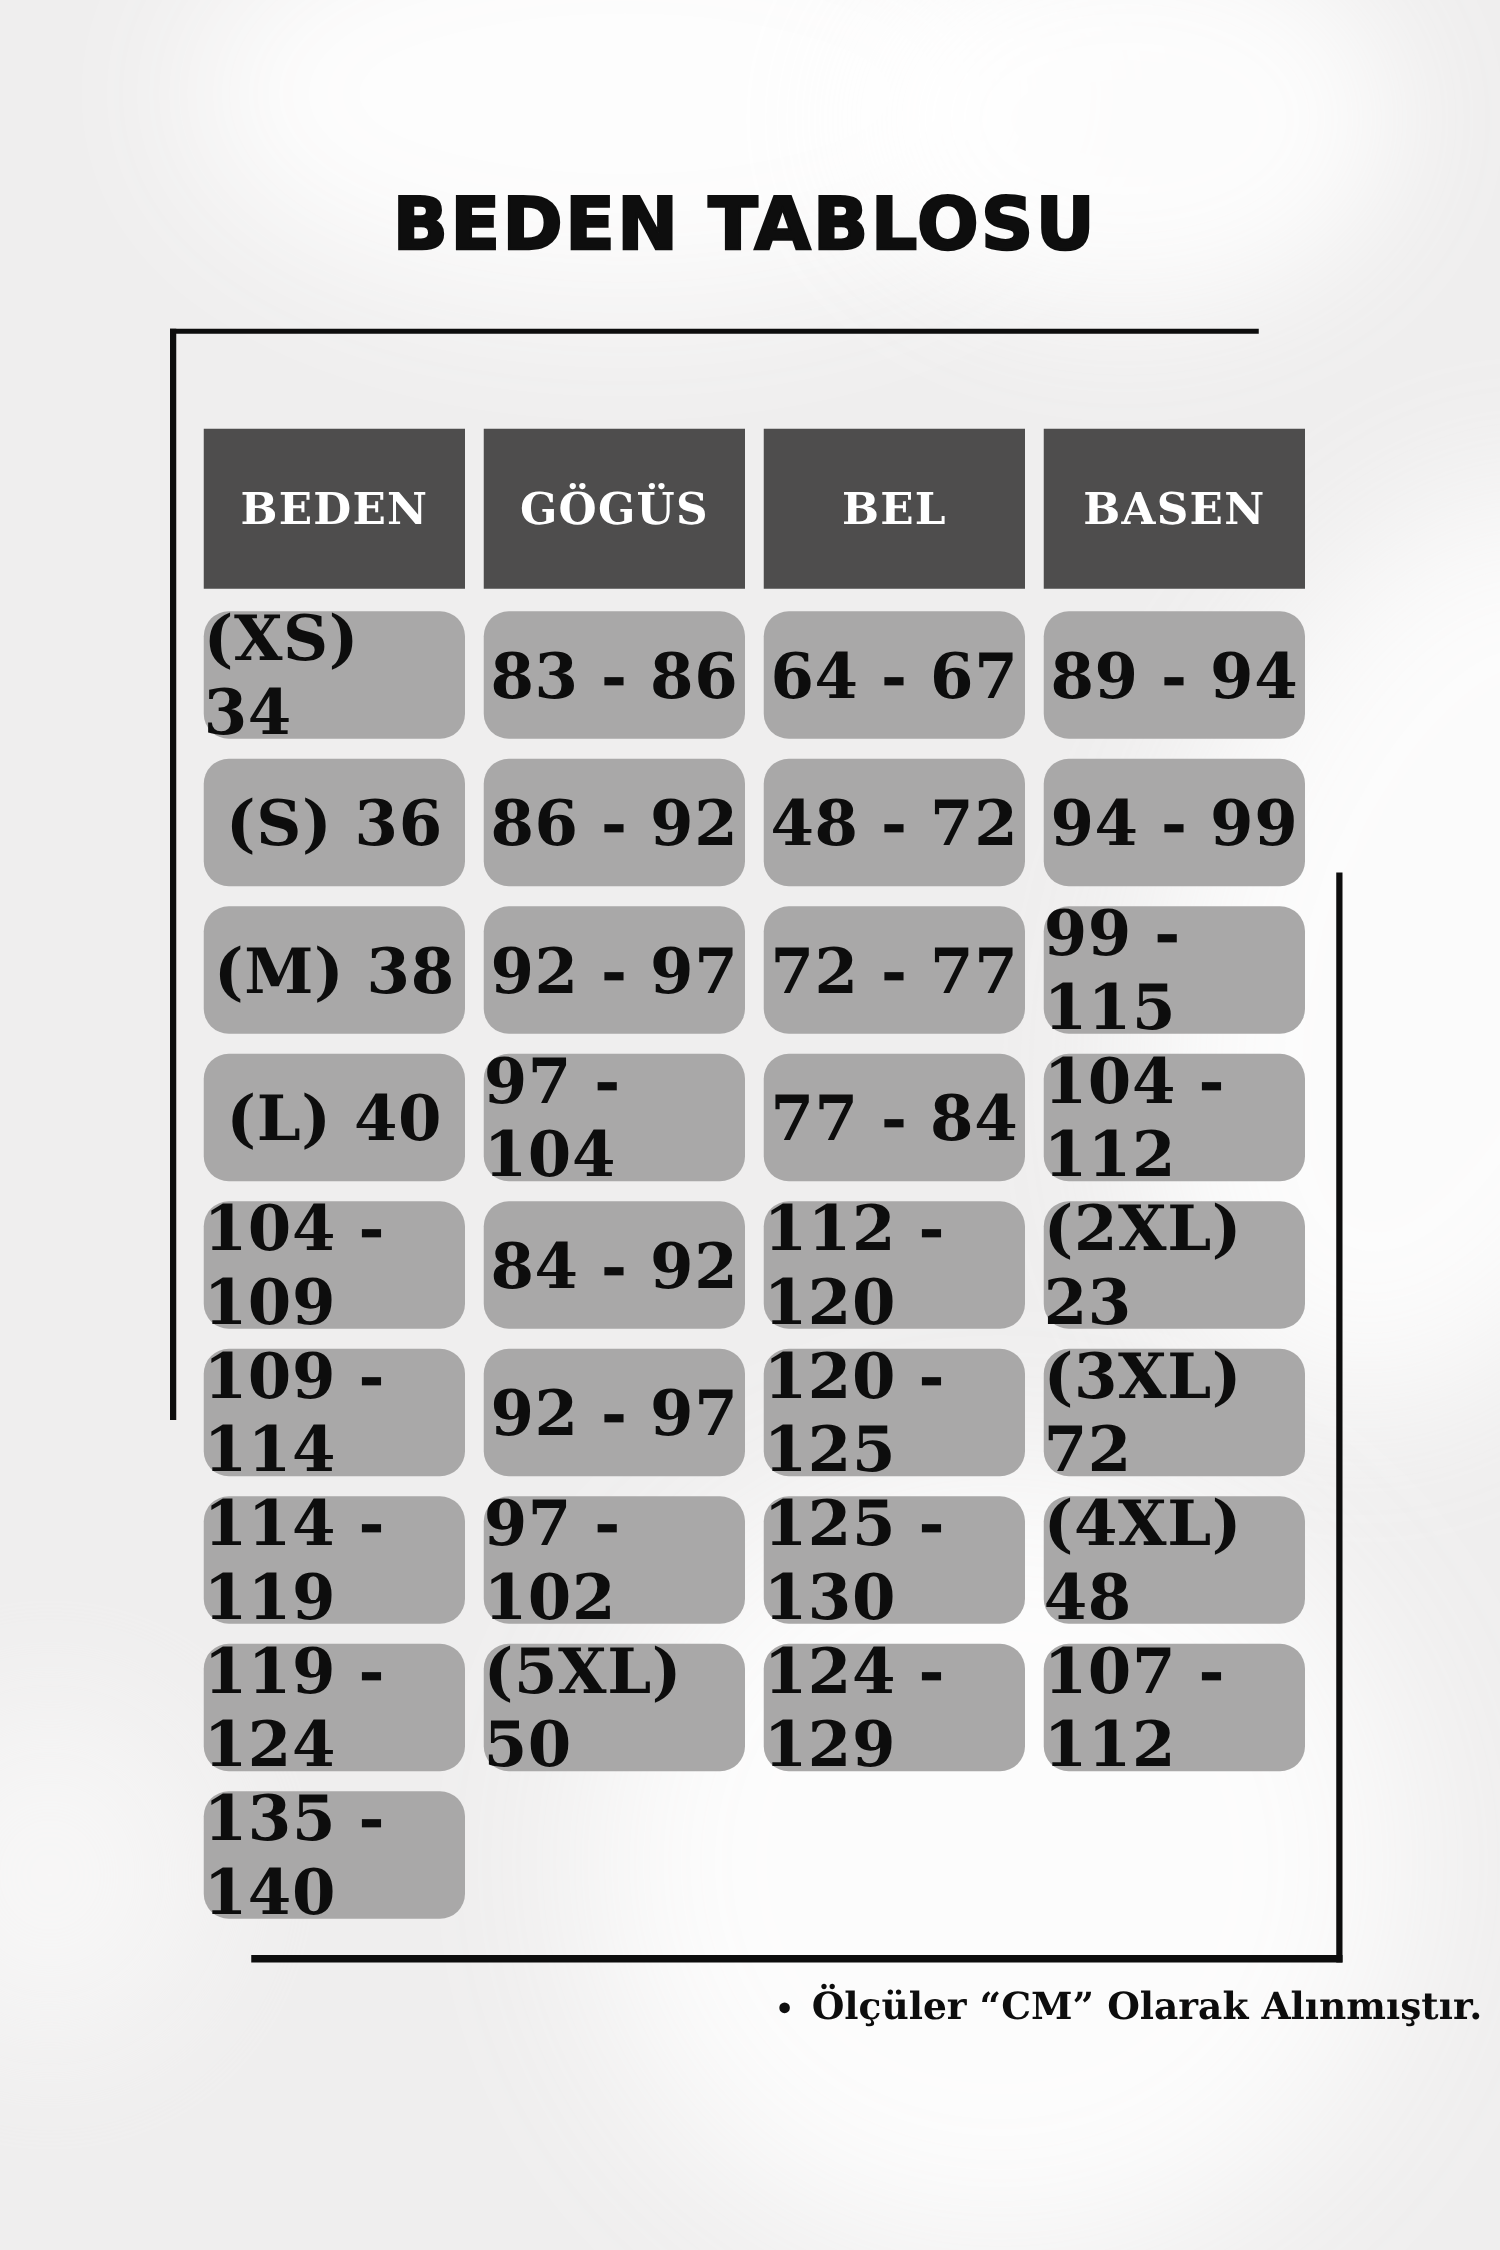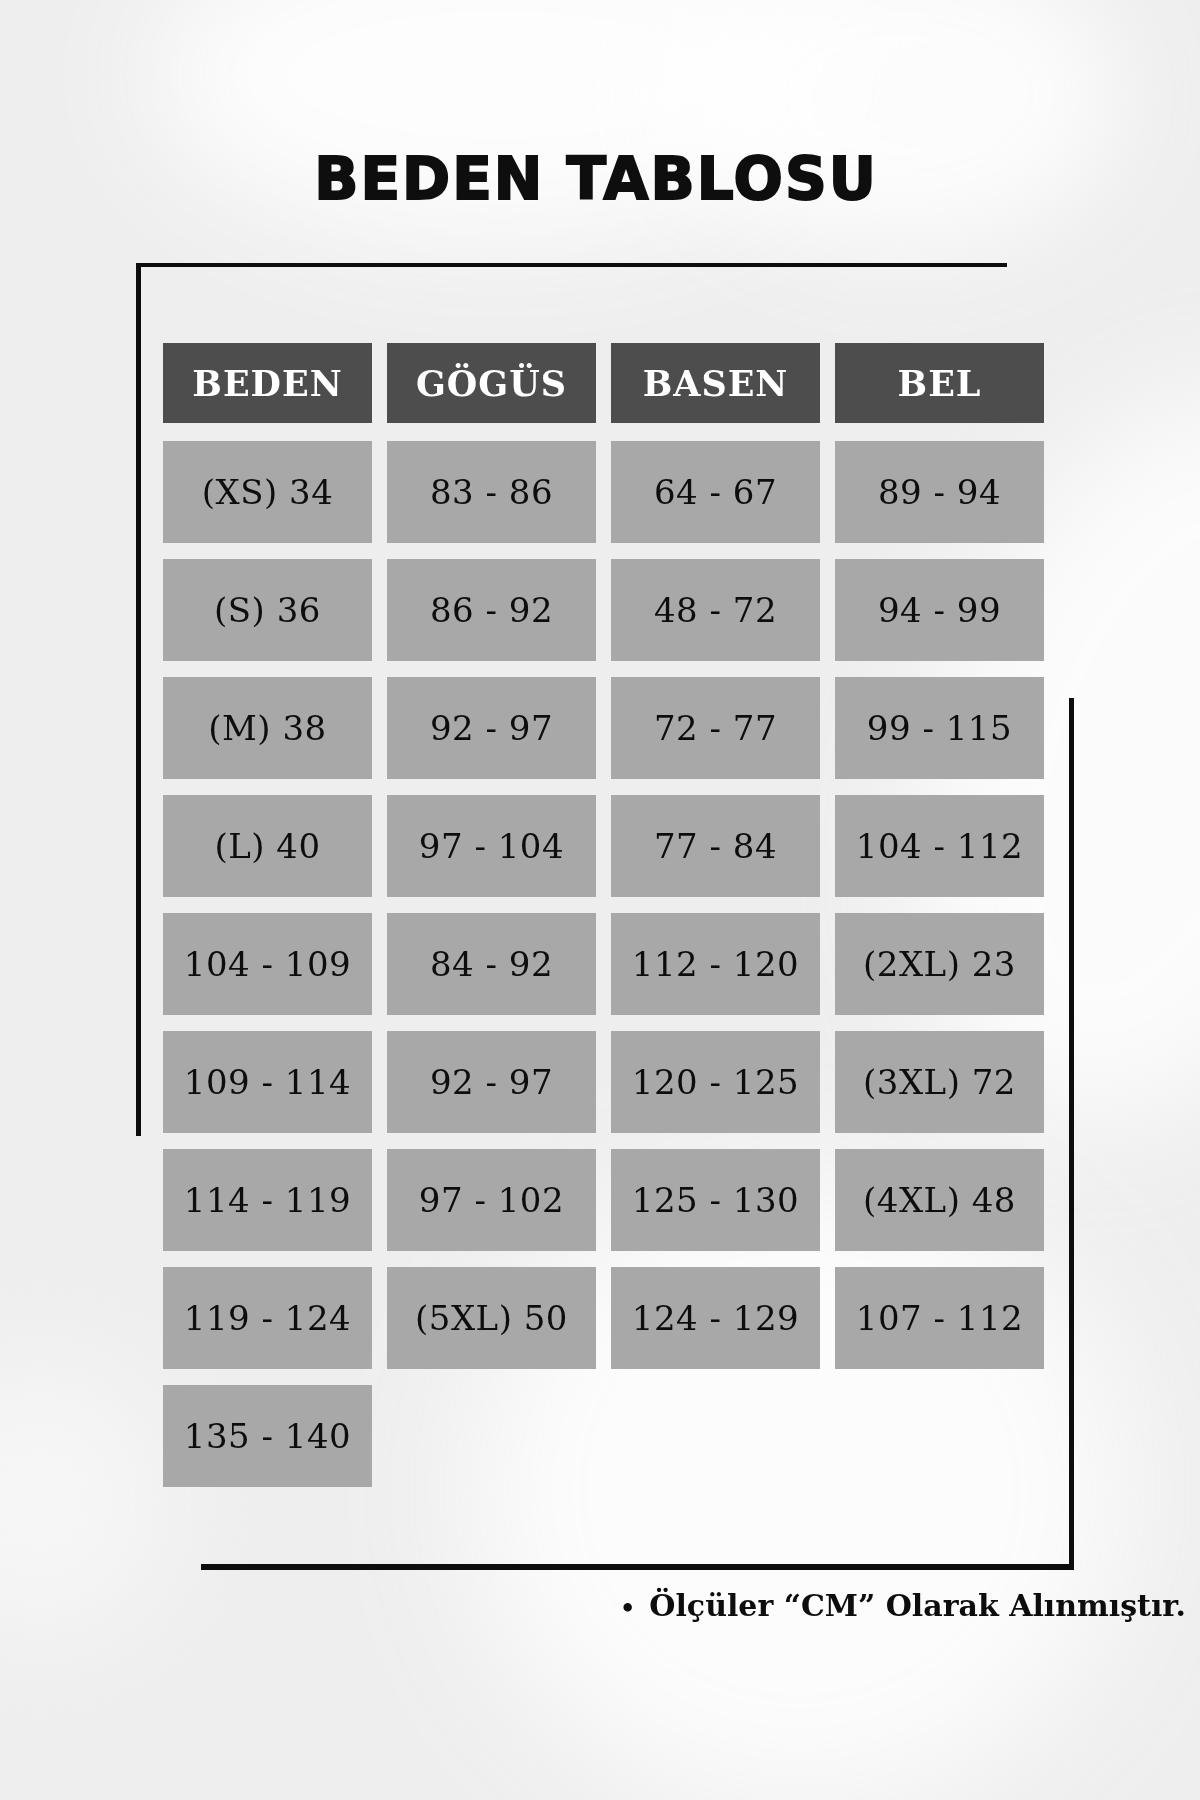--- a/index.html
+++ b/index.html
@@ -49,43 +49,44 @@
   .line-right  { left: 1069px; top: 698px;  width: 5px;   height: 872px; }
   .line-bottom { left: 201px;  top: 1564px; width: 873px; height: 6px; }
 
   .size-table { position: absolute; left: 163px; top: 343px; width: 881px; }
   .header-row {
     display: grid;
     grid-template-columns: repeat(4, 209px);
     column-gap: 15px;
   }
   .th {
-    height: 80px;
+    height: 128px;
     background: var(--header-bg, #4e4d4d);
     color: var(--header-fg, #ffffff);
     display: flex; align-items: center; justify-content: center;
     font-size: 35px;
     font-weight: bold;
     letter-spacing: 1px;
   }
   .table-body {
     margin-top: 18px;
     display: grid;
     grid-template-columns: repeat(4, 209px);
     grid-auto-rows: 102px;
     column-gap: 15px;
     row-gap: 16px;
   }
   .td {
     background: var(--cell-bg, #a9a8a8);
     color: var(--cell-fg, #0d0d0d);
     display: flex; align-items: center; justify-content: center;
-    font-size: 34px;
-    font-weight: normal;
+    font-size: 50px;
+    font-weight: bold;
     letter-spacing: 0.5px;
+    border-radius: 20px;
   }
 
   .note {
     position: absolute;
     left: 620px; top: 1588px;
     display: flex;
     align-items: baseline;
     gap: 14px;
     font-size: 30px;
     font-weight: bold;
@@ -109,22 +110,22 @@
 
   <div class="frame-line line-top"></div>
   <div class="frame-line line-left"></div>
   <div class="frame-line line-right"></div>
   <div class="frame-line line-bottom"></div>
 
   <div class="size-table">
     <div class="header-row">
         <div class="th">BEDEN</div>
         <div class="th">GÖGÜS</div>
+        <div class="th">BEL</div>
         <div class="th">BASEN</div>
-        <div class="th">BEL</div>
       </div>
     <div class="table-body">
         <div class="td">(XS) 34</div>
         <div class="td">83 - 86</div>
         <div class="td">64 - 67</div>
         <div class="td">89 - 94</div>
         <div class="td">(S) 36</div>
         <div class="td">86 - 92</div>
         <div class="td">48 - 72</div>
         <div class="td">94 - 99</div>

